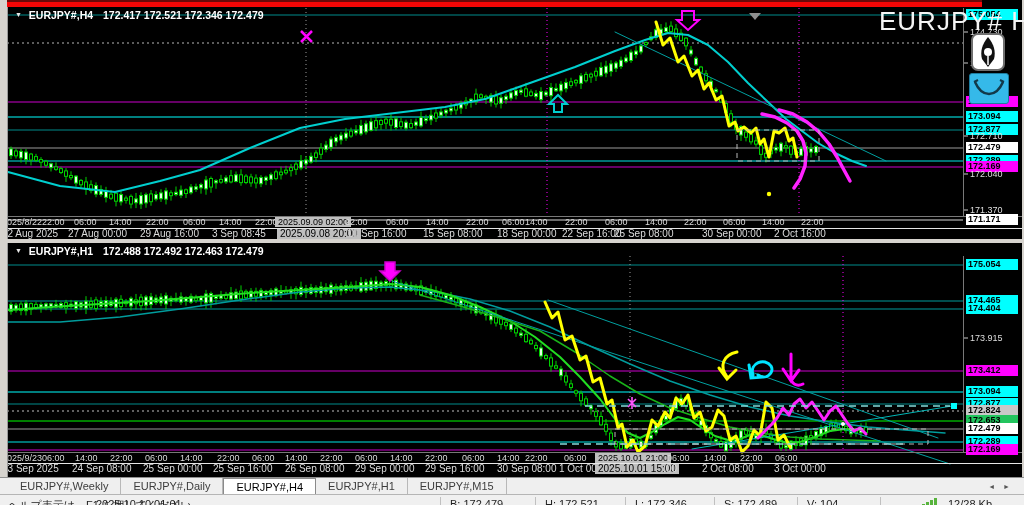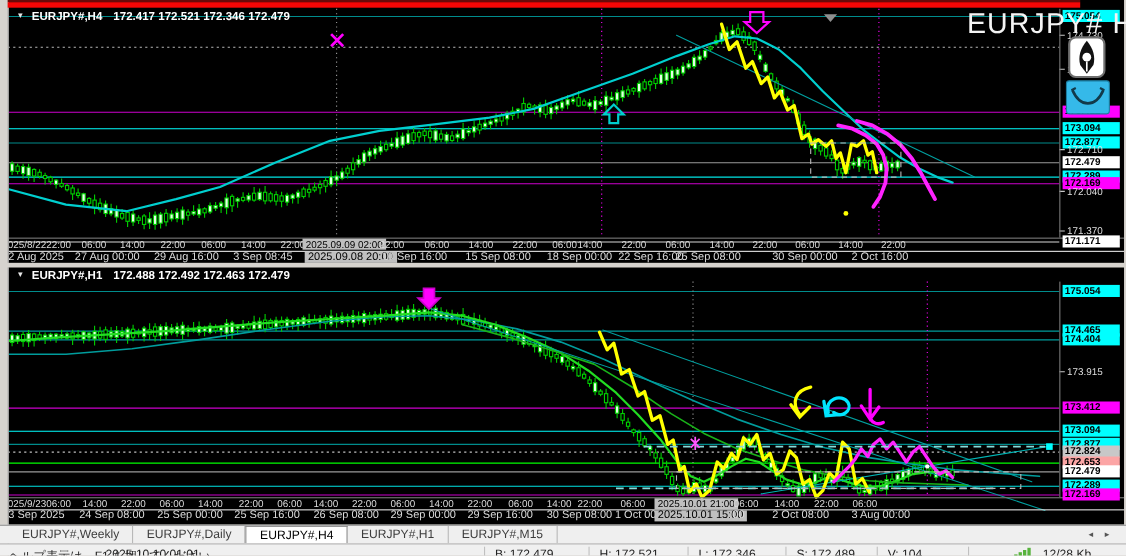--- a/index.html
+++ b/index.html
@@ -881,21 +881,21 @@
     <div class="tlabel row2" style="left: 702px; top: 229px;">30 Sep 00:00</div>
     <div class="tlabel row2" style="left: 774px; top: 229px; text-align: center;">2 Oct 16:00</div>
     <div class="plabel" style="left: 966px; top: 259px; background: rgb(0, 255, 255); min-width: 48px;">175.054</div>
     <div class="plabel" style="left: 966px; top: 295px; background: rgb(0, 255, 255); min-width: 48px;">174.465</div>
     <div class="plabel" style="left: 966px; top: 303px; background: rgb(0, 255, 255); min-width: 48px;">174.404</div>
     <div class="ptick" style="left: 970px; top: 333px;">173.915</div>
     <div class="plabel" style="left: 966px; top: 365px; background: rgb(255, 0, 255); min-width: 48px;">173.412</div>
     <div class="plabel" style="left: 966px; top: 386px; background: rgb(0, 255, 255); min-width: 48px;">173.094</div>
     <div class="plabel" style="left: 966px; top: 398px; background: rgb(0, 255, 255); min-width: 48px;">172.877</div>
     <div class="plabel" style="left: 966px; top: 405px; background: rgb(200, 200, 200); min-width: 48px;">172.824</div>
-    <div class="plabel" style="left: 966px; top: 415px; background: #fca5a5; min-width: 48px;">172.653</div>
+    <div class="plabel" style="left: 966px; top: 415px; background: #22c55e; min-width: 48px;">172.653</div>
     <div class="plabel" style="left: 966px; top: 423px; background: rgb(255, 255, 255); min-width: 48px;">172.479</div>
     <div class="plabel" style="left: 966px; top: 436px; background: rgb(0, 255, 255); min-width: 48px;">172.289</div>
     <div class="plabel" style="left: 966px; top: 444px; background: rgb(255, 0, 255); min-width: 48px;">172.169</div>
     <div class="tlabel" style="left: 2px; top: 453px;">2025/9/2306:00</div>
     <div class="tlabel" style="left: 75px; top: 453px;">14:00</div>
     <div class="tlabel" style="left: 110px; top: 453px;">22:00</div>
     <div class="tlabel" style="left: 145px; top: 453px;">06:00</div>
     <div class="tlabel" style="left: 180px; top: 453px;">14:00</div>
     <div class="tlabel" style="left: 217px; top: 453px;">22:00</div>
     <div class="tlabel" style="left: 252px; top: 453px;">06:00</div>
@@ -918,21 +918,21 @@
     <div class="tlabel row2" style="left: 143px; top: 464px;">25 Sep 00:00</div>
     <div class="tlabel row2" style="left: 213px; top: 464px;">25 Sep 16:00</div>
     <div class="tlabel row2" style="left: 285px; top: 464px;">26 Sep 08:00</div>
     <div class="tlabel row2" style="left: 355px; top: 464px;">29 Sep 00:00</div>
     <div class="tlabel row2" style="left: 425px; top: 464px;">29 Sep 16:00</div>
     <div class="tlabel row2" style="left: 497px; top: 464px;">30 Sep 08:00</div>
     <div class="tlabel row2" style="left: 559px; top: 464px;">1 Oct 00:</div>
     <div class="tlabel row2 hl" style="left: 595px; top: 464px;">2025.10.01 15:00</div>
     <div class="tlabel row2" style="left: 663px; top: 464px;">:00</div>
     <div class="tlabel row2" style="left: 702px; top: 464px;">2 Oct 08:00</div>
-    <div class="tlabel row2" style="left: 774px; top: 464px;">3 Aug 00:00</div>
+    <div class="tlabel row2" style="left: 774px; top: 464px;">3 Oct 00:00</div>
   </div>
 
 <div class="icon-box" style="left:971px;top:33px;width:34px;height:38px;background:#ffffff;border:2px solid #6f6f6f;border-radius:7px;box-sizing:border-box;">
   <svg width="30" height="34" viewBox="0 0 30 34">
     <path d="M15,2 C9,9 7,17 9,24 L15,32 L21,24 C23,17 21,9 15,2 Z" fill="#111"></path>
     <circle cx="15" cy="17" r="4" fill="#fff"></circle>
     <path d="M15,21 L15,30" stroke="#fff" stroke-width="1.5"></path>
   </svg>
 </div>
 <div class="icon-box" style="left:969px;top:73px;width:40px;height:31px;background:#35b9e9;border:1px solid #1d7da0;border-radius:3px;box-sizing:border-box;">

